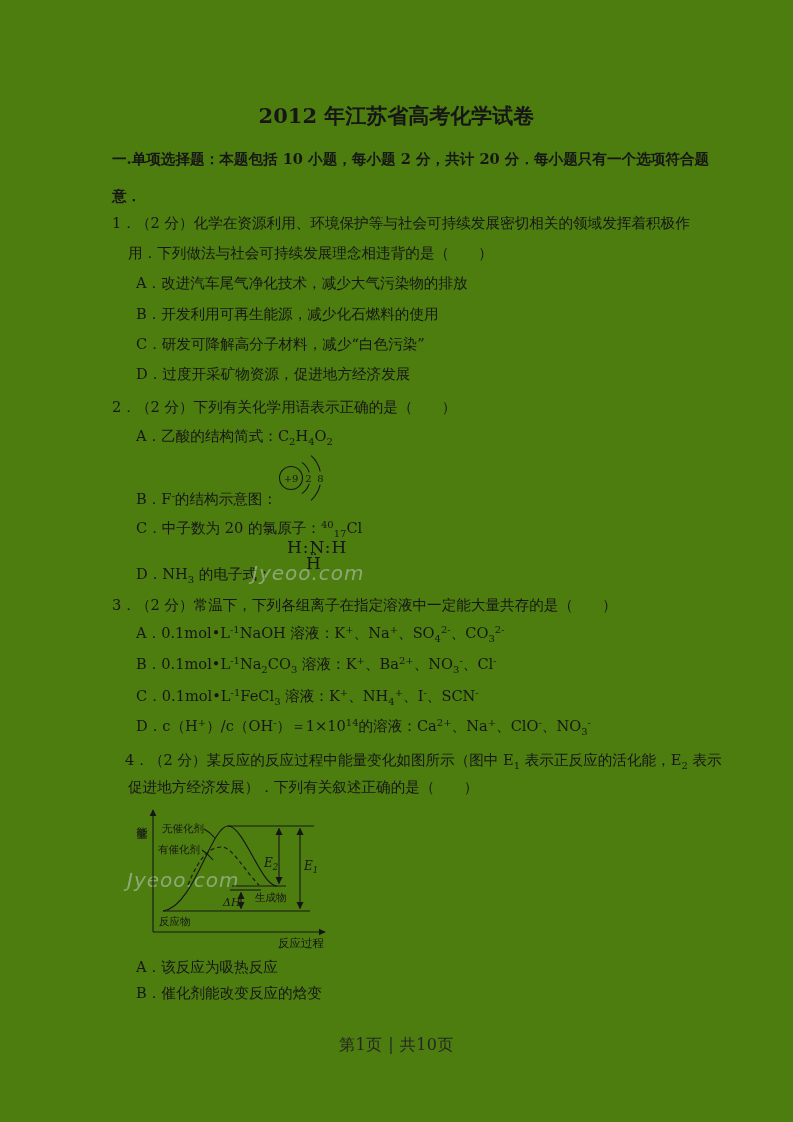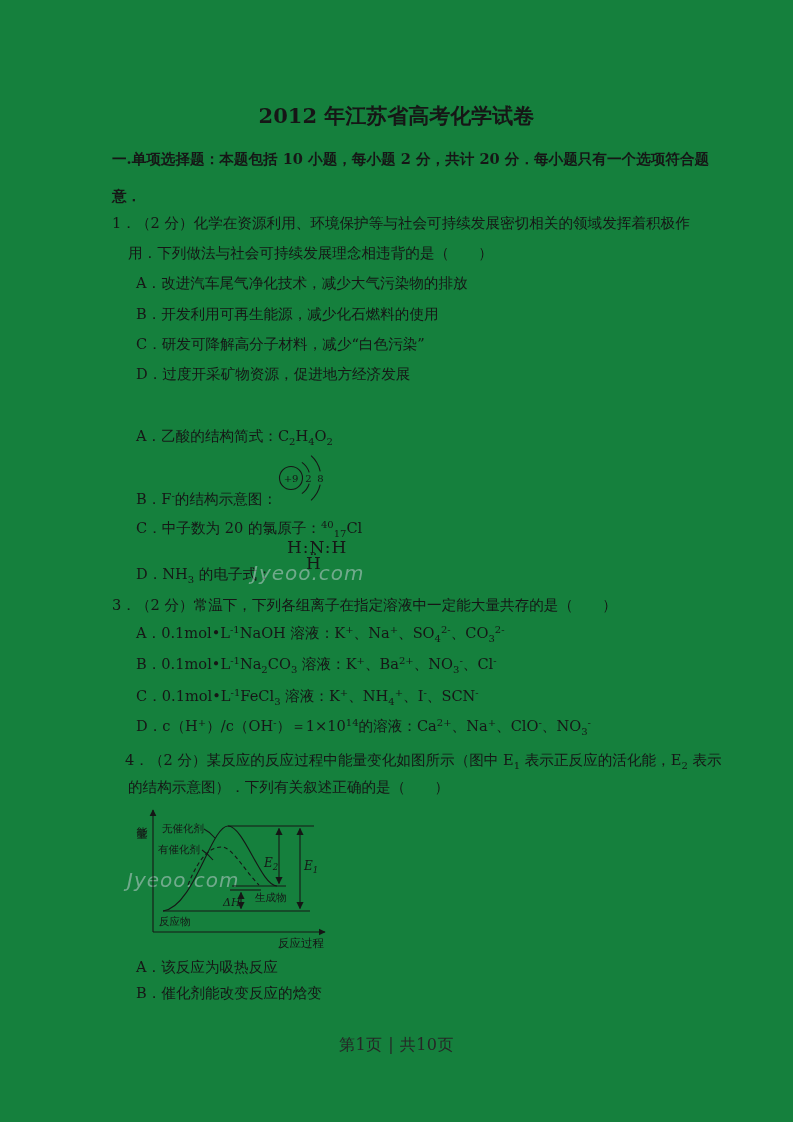--- a/index.html
+++ b/index.html
@@ -1,16 +1,16 @@
 <!DOCTYPE html>
 <html><head>
 <meta charset="utf-8">
 <style>
   html,body{margin:0;padding:0;background:#ffffff;}
-  .page{position:relative;width:793px;height:1122px;background:#15803d;overflow:hidden;
+  .page{position:relative;width:793px;height:1122px;background:#4d7c0f;overflow:hidden;
         font-family:"DejaVu Serif","Liberation Serif",serif;color:#161616;}
   .ln{position:absolute;white-space:nowrap;font-size:14.6px;line-height:20px;}
   .hd{font-weight:700;}
   .ttl{position:absolute;left:0;width:100%;text-align:center;font-size:21px;font-weight:700;}
   sup,sub{font-size:10px;line-height:0;position:relative;vertical-align:baseline;}
   sup{top:-5.5px;}
   sub{top:3.5px;}
   .ftr{position:absolute;left:0;width:100%;text-align:center;font-size:16px;color:#262626;letter-spacing:.5px;}
   .wm{position:absolute;color:#ccd4db;opacity:.5;font-size:20px;font-style:italic;letter-spacing:1px;
       font-family:"DejaVu Sans","Liberation Sans",sans-serif;pointer-events:none;}
@@ -33,20 +33,21 @@
   <div class="ln hd" style="top:149px;left:112px;">一.单项选择题：本题包括 10 小题，每小题 2 分，共计 20 分．每小题只有一个选项符合题</div>
   <div class="ln hd" style="top:186px;left:112px;">意．</div>
 
   <div class="ln" style="top:213px;left:112px;">1．（2 分）化学在资源利用、环境保护等与社会可持续发展密切相关的领域发挥着积极作</div>
   <div class="ln" style="top:243px;left:128px;">用．下列做法与社会可持续发展理念相违背的是（　　）</div>
   <div class="ln" style="top:273px;left:136px;">A．改进汽车尾气净化技术，减少大气污染物的排放</div>
   <div class="ln" style="top:334px;left:136px;">C．研发可降解高分子材料，减少“白色污染”</div>
   <div class="ln" style="top:304px;left:136px;">B．开发利用可再生能源，减少化石燃料的使用</div>
   <div class="ln" style="top:364px;left:136px;">D．过度开采矿物资源，促进地方经济发展</div>
 
+  <div class="ln" style="top:397px;left:112px;">2．（2 分）下列有关化学用语表示正确的是（　　）</div>
   <div class="ln" style="top:426px;left:136px;">A．乙酸的结构简式：C<sub>2</sub>H<sub>4</sub>O<sub>2</sub></div>
   <div class="ln" style="top:489px;left:136px;">B．F<sup>-</sup>的结构示意图：</div>
   <div class="ln" style="top:518px;left:136px;">C．中子数为 20 的氯原子：<sup>40</sup><sub>17</sub>Cl</div>
   <div class="ln" style="top:564px;left:136px;">D．NH<sub>3</sub> 的电子式：</div>
 
   <svg class="atom-svg" width="52" height="54" viewBox="0 0 52 54">
     <circle cx="14" cy="27" r="11.5" class="sline"></circle>
     <text x="14" y="30.5" font-size="10" text-anchor="middle">+9</text>
     <path d="M24.9 11.4 A19 19 0 0 1 32.2 21.4" class="sline"></path>
     <path d="M32.2 32.6 A19 19 0 0 1 24.9 42.6" class="sline"></path>
@@ -63,21 +64,21 @@
 
   <div class="wm" style="left:252px;top:561px;">Jyeoo.com</div>
 
   <div class="ln" style="top:595px;left:112px;">3．（2 分）常温下，下列各组离子在指定溶液中一定能大量共存的是（　　）</div>
   <div class="ln" style="top:623px;left:136px;">A．0.1mol•L<sup>-1</sup>NaOH 溶液：K<sup>+</sup>、Na<sup>+</sup>、SO<sub>4</sub><sup>2-</sup>、CO<sub>3</sub><sup>2-</sup></div>
   <div class="ln" style="top:654px;left:136px;">B．0.1mol•L<sup>-1</sup>Na<sub>2</sub>CO<sub>3</sub> 溶液：K<sup>+</sup>、Ba<sup>2+</sup>、NO<sub>3</sub><sup>-</sup>、Cl<sup>-</sup></div>
   <div class="ln" style="top:686px;left:136px;">C．0.1mol•L<sup>-1</sup>FeCl<sub>3</sub> 溶液：K<sup>+</sup>、NH<sub>4</sub><sup>+</sup>、I<sup>-</sup>、SCN<sup>-</sup></div>
   <div class="ln" style="top:716px;left:136px;">D．c（H<sup>+</sup>）/c（OH<sup>-</sup>）＝1×10<sup>14</sup>的溶液：Ca<sup>2+</sup>、Na<sup>+</sup>、ClO<sup>-</sup>、NO<sub>3</sub><sup>-</sup></div>
 
   <div class="ln" style="top:750px;left:112px;margin-left:13px;">4．（2 分）某反应的反应过程中能量变化如图所示（图中 E<sub>1</sub> 表示正反应的活化能，E<sub>2</sub> 表示</div>
-  <div class="ln" style="top:777px;left:128px;">的结构示意图）．下列有关叙述正确的是（　　）</div>
+  <div class="ln" style="top:777px;left:128px;">促进地方经济发展）．下列有关叙述正确的是（　　）</div>
 
   <div class="wm" style="left:127px;top:868px;">Jyeoo.com</div>
 
   <div class="ylab">能量</div>
 
   <svg class="energy-svg" width="240" height="148" viewBox="0 0 240 148">
     <defs>
       <marker id="ah" viewBox="0 0 10 10" refX="9" refY="5" markerWidth="6.5" markerHeight="6.5" orient="auto-start-reverse">
         <path d="M0 0 L10 5 L0 10 z" fill="#161616"></path>
       </marker>

